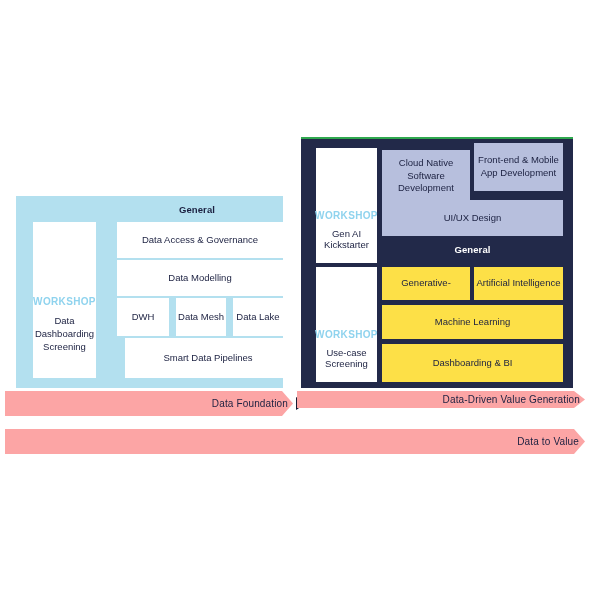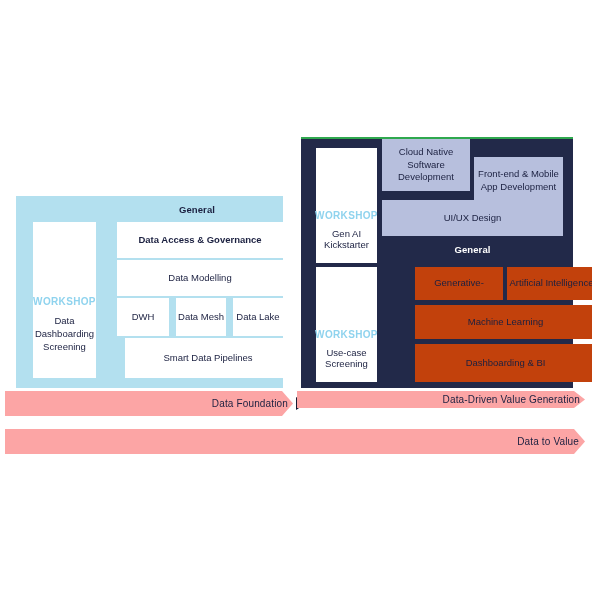--- a/index.html
+++ b/index.html
@@ -77,21 +77,21 @@
     color: #1b2040;
     font-size: 9.5px;
     font-weight: 500;
     display: flex;
     align-items: center;
     justify-content: center;
     text-align: center;
     line-height: 1.3;
     box-sizing: border-box;
   }
-  #lp-access    { left: 101px; top: 26px;  width: 166px; height: 36px; font-weight: bold; }
+  #lp-access    { left: 101px; top: 26px;  width: 166px; height: 36px; }
   #lp-modelling { left: 101px; top: 64px;  width: 166px; height: 36px; }
   #lp-dwh       { left: 101px; top: 102px; width: 52px;  height: 38px; }
   #lp-mesh      { left: 160px; top: 102px; width: 50px;  height: 38px; }
   #lp-lake      { left: 217px; top: 102px; width: 50px;  height: 38px; }
   #lp-pipelines { left: 101px; top: 142px; width: 166px; height: 40px; margin-left: 8px; }
 
   
   #right-panel {
     position: absolute;
     left: 301px;
@@ -136,24 +136,24 @@
     font-weight: 500;
     display: flex;
     align-items: center;
     justify-content: center;
     text-align: center;
     line-height: 1.32;
     box-sizing: border-box;
     color: #1b2040;
   }
   .rp-box.lav { background: #b7bfdd; }
-  .rp-box.wht { background: #c2410c; margin-left: 33px; }
-
-  #rp-cloud   { left: 81px;  top: 0;   width: 88px; height: 52px; }
-  #rp-front   { left: 173px; top: 18px;   width: 89px; height: 48px; }
+  .rp-box.wht { background: #fde047; }
+
+  #rp-cloud   { left: 81px;  top: 11px;   width: 88px; height: 52px; }
+  #rp-front   { left: 173px; top: 4px;   width: 89px; height: 48px; }
   #rp-uiux    { left: 81px;  top: 61px;  width: 181px; height: 36px; }
   #rp-gen     { left: 81px;  top: 128px; width: 88px; height: 33px; }
   #rp-ai      { left: 173px; top: 128px; width: 89px; height: 33px; }
   #rp-ml      { left: 81px;  top: 166px; width: 181px; height: 34px; }
   #rp-dash    { left: 81px;  top: 205px; width: 181px; height: 38px; }
 
   
   .arrow-bar {
     position: absolute;
     background: #fca5a5;

